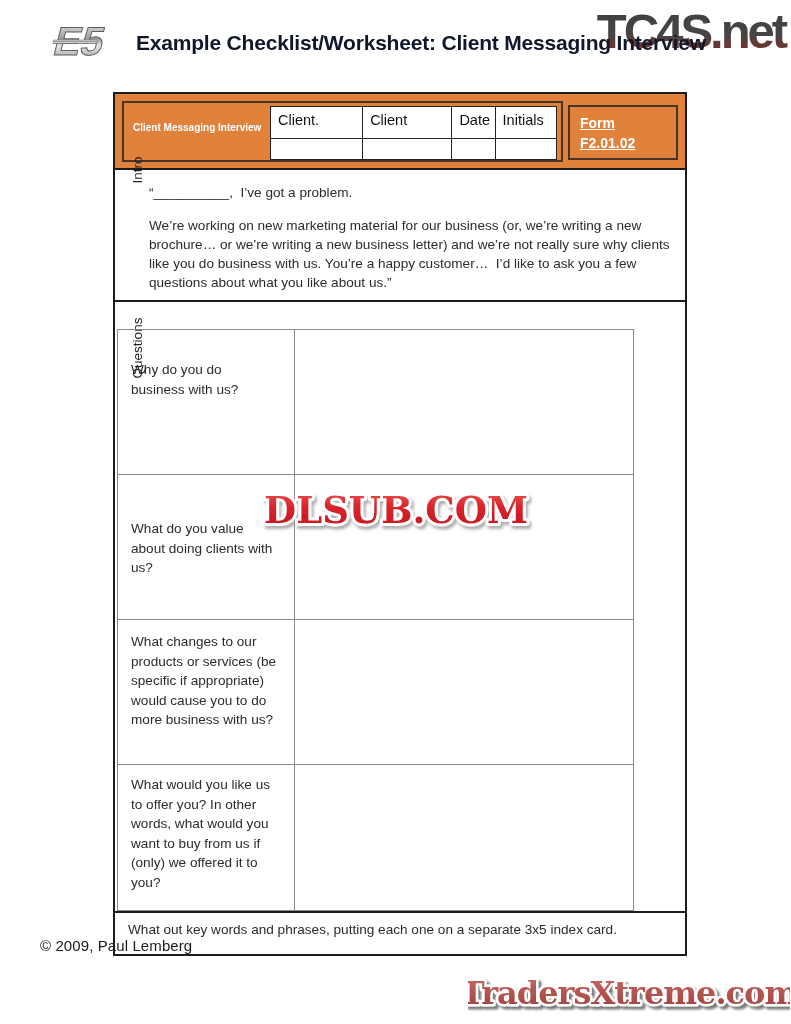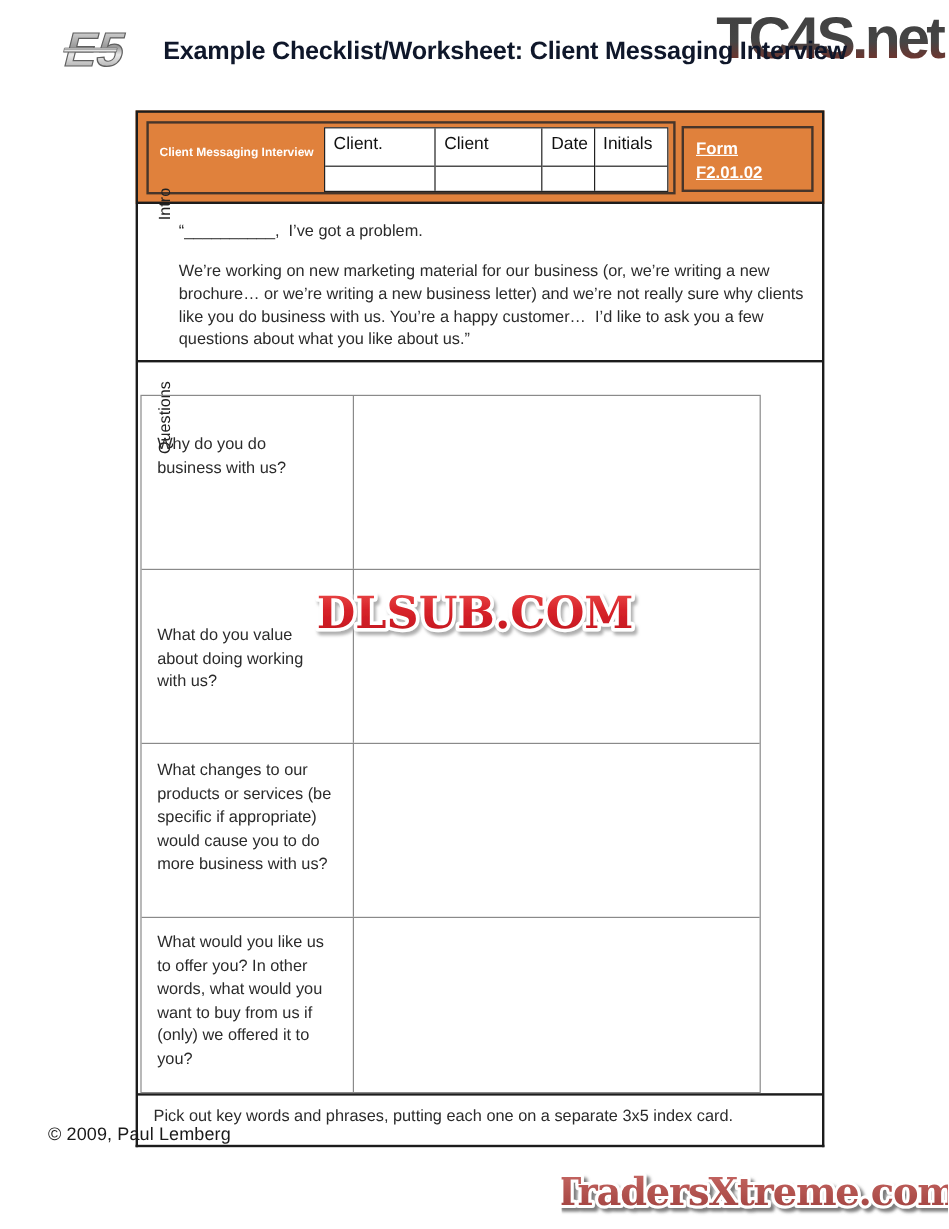--- a/index.html
+++ b/index.html
@@ -200,39 +200,39 @@
       <div class="label-col">
         <span class="vlabel top">Questions</span>
       </div>
       <div class="content-col">
         <div class="inner-table">
           <div class="q-row r1">
             <div class="q-cell">Why do you do business with us?</div>
             <div class="a-cell"></div>
           </div>
           <div class="q-row r2">
-            <div class="q-cell">What do you value about doing working with us?</div>
+            <div class="q-cell">What do you value about doing clients with us?</div>
             <div class="a-cell"></div>
           </div>
           <div class="q-row r3">
             <div class="q-cell">What changes to our products or services (be specific if appropriate) would cause you to do more business with us?</div>
             <div class="a-cell"></div>
           </div>
           <div class="q-row r4">
             <div class="q-cell">What would you like us to offer you? In other words, what would you want to buy from us if (only) we offered it to you?</div>
             <div class="a-cell"></div>
           </div>
         </div>
       </div>
     </div>
 
     <div class="t-row row-bottom">
       <div class="label-col"></div>
       <div class="content-col">
-        <div class="bottom-content">Pick out key words and phrases, putting each one on a separate 3x5 index card.</div>
+        <div class="bottom-content">What out key words and phrases, putting each one on a separate 3x5 index card.</div>
       </div>
     </div>
 
   </div>
 </div>
 
 <div class="wm-mid">
   <svg width="302" height="56" viewBox="0 0 302 56">
     <defs>
       <linearGradient id="wmred" x1="0" y1="0" x2="0" y2="1">

